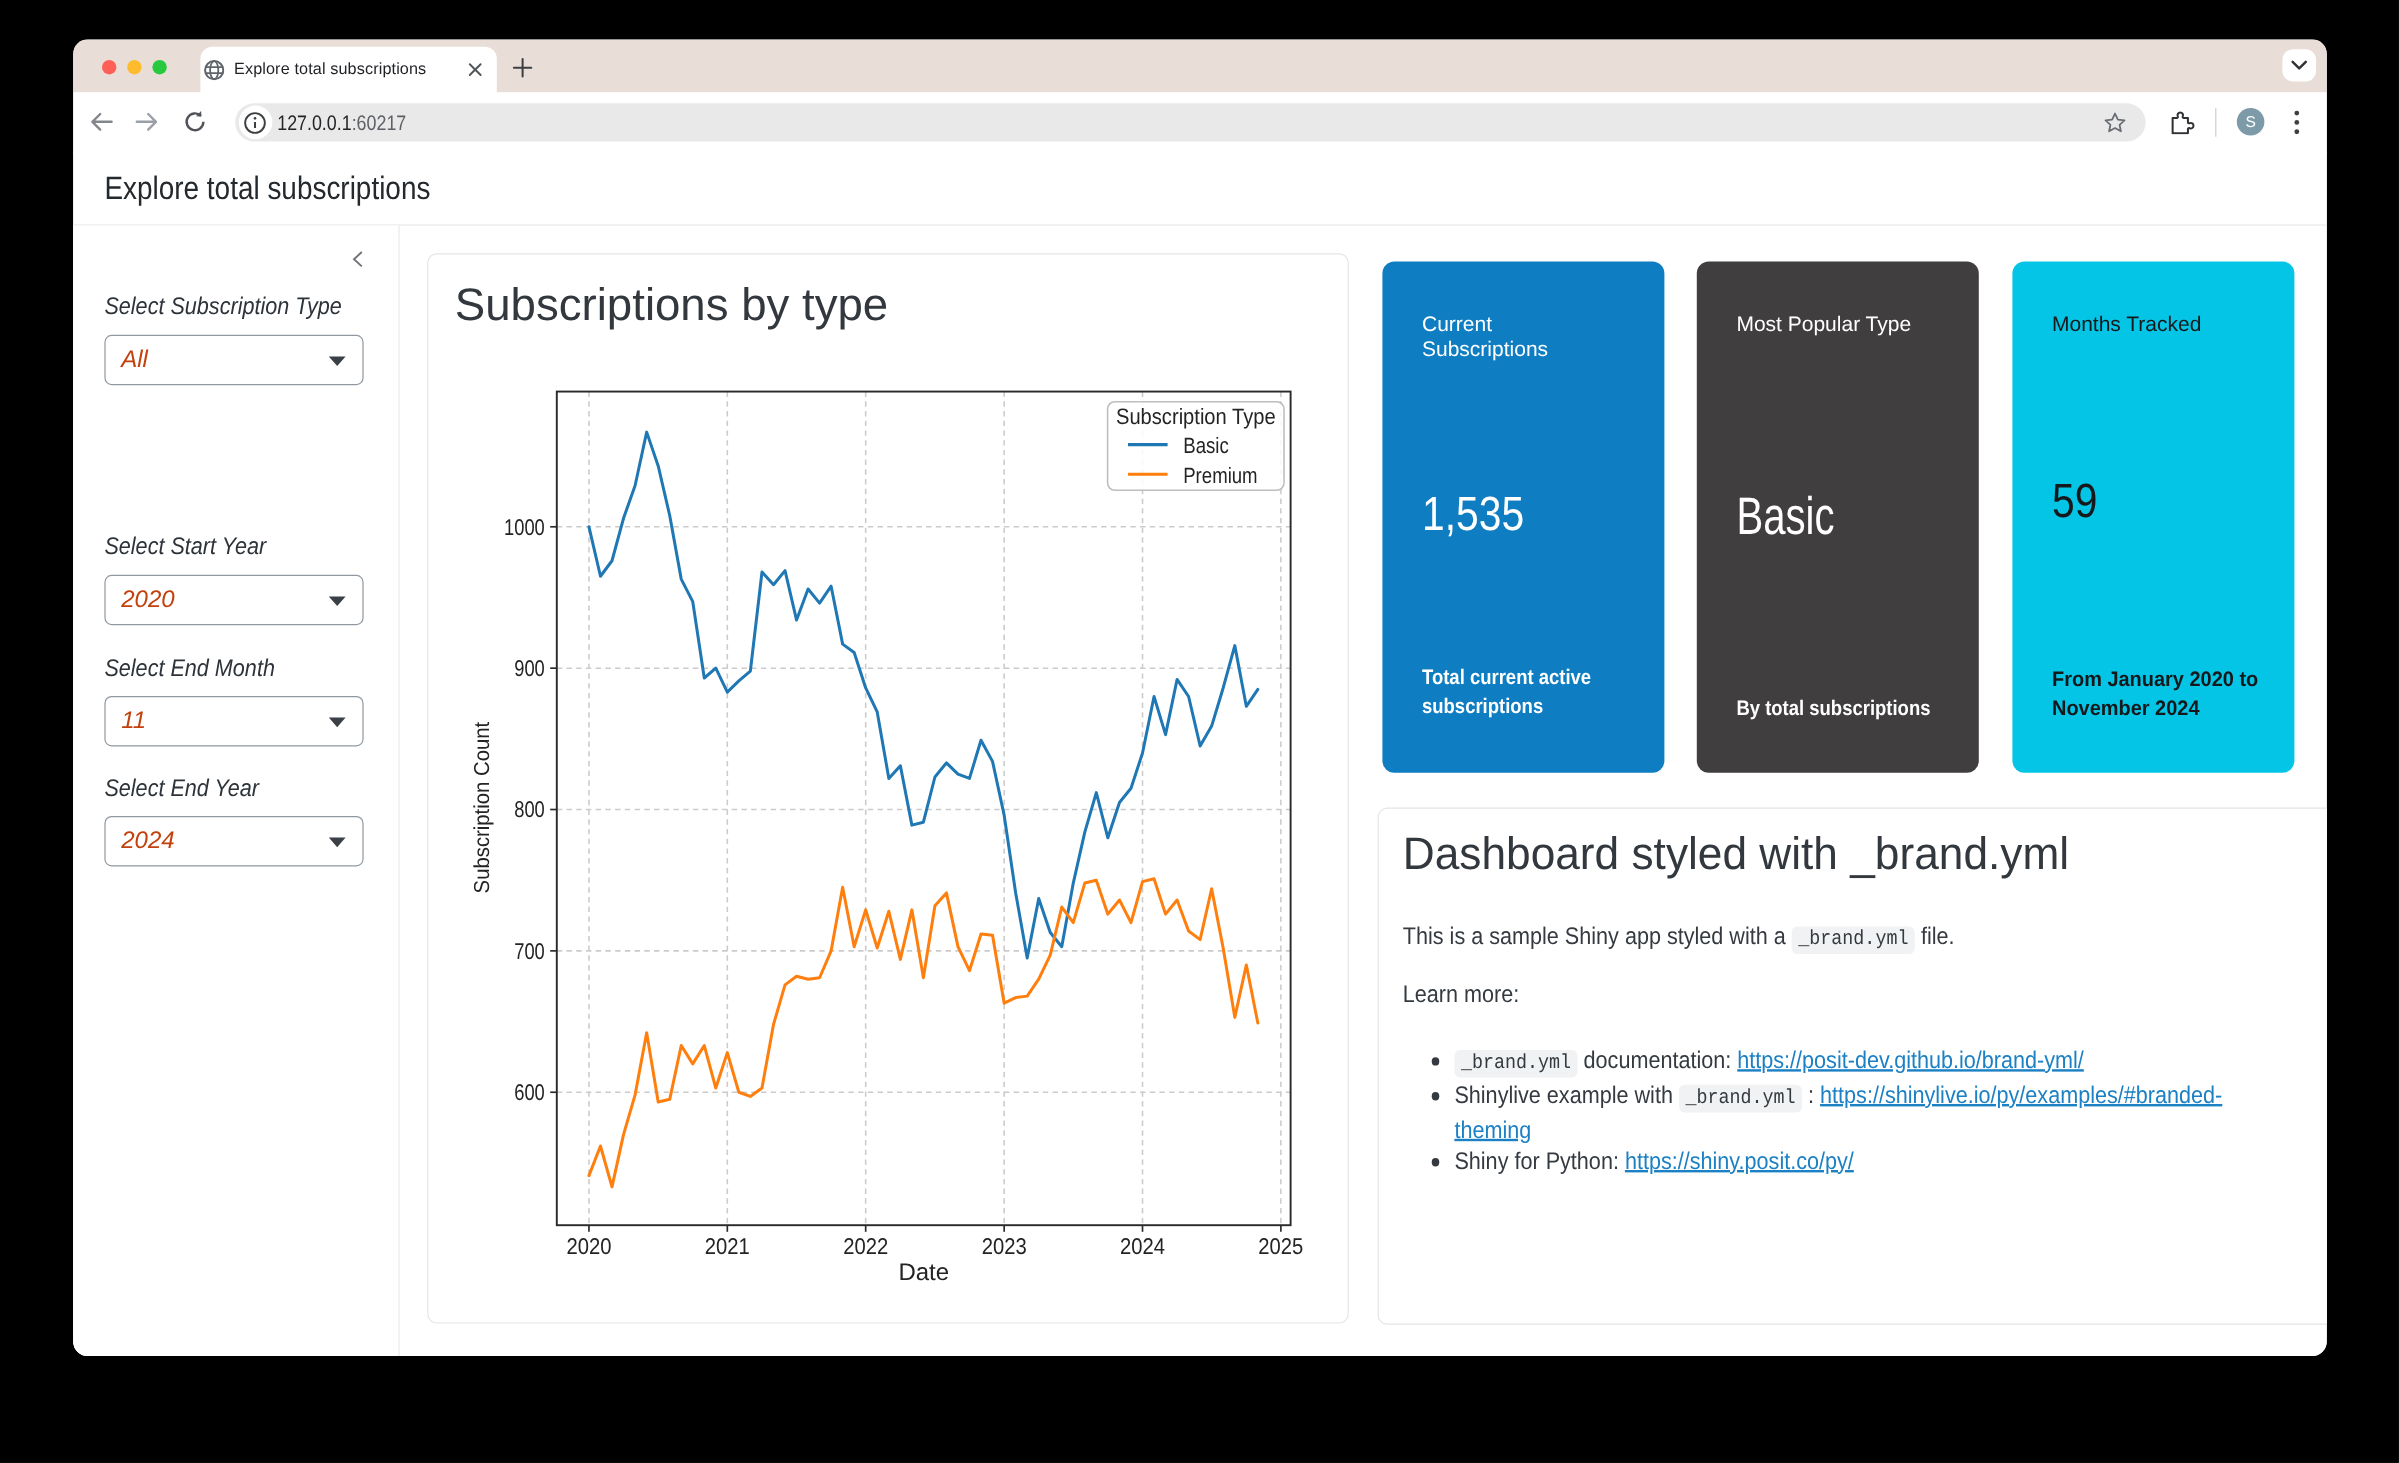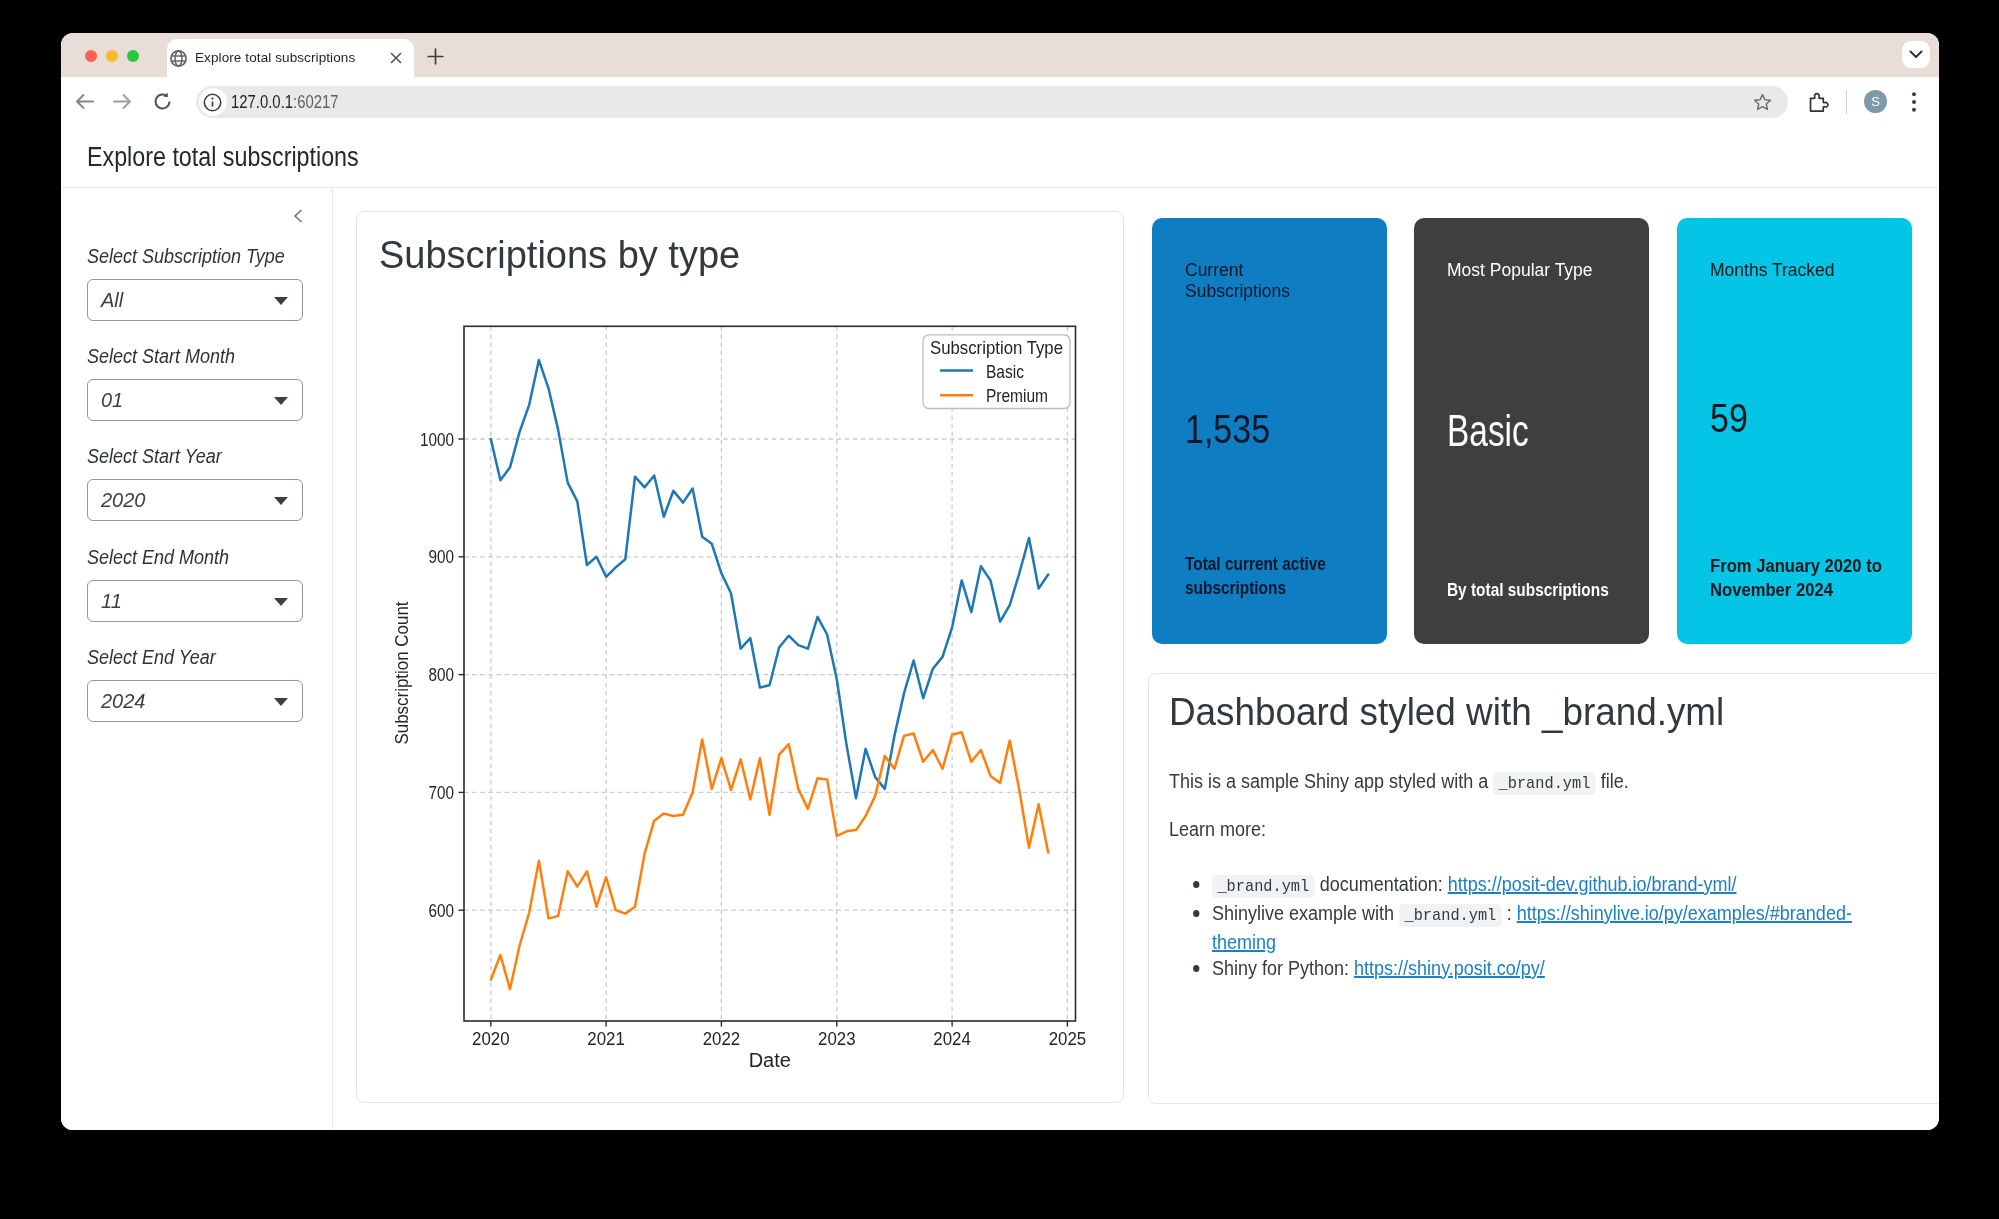--- a/index.html
+++ b/index.html
@@ -12,21 +12,21 @@
   .toolbar { position:absolute; left:0; top:44px; width:100%; height:52px; background:#fff; border-bottom:1px solid #e3e4e6; }
   .urlpill { position:absolute; left:135px; top:9px; width:1592px; height:32px; background:#e9e9e9; border-radius:16px; }
   .urltext { position:absolute; left:35px; top:0; height:32px; line-height:32px; font-size:17.5px; color:#27292d; transform:scaleX(0.85); transform-origin:left; }
   .page { position:absolute; left:0; top:93px; width:1878px; height:1004px; background:#fff; }
   .appheader { position:absolute; left:0; top:0; width:100%; height:62px; border-bottom:1px solid #e7eaec; }
   .appheader .t { position:absolute; left:26px; top:16px; font-size:27px; color:#24292d; transform:scaleX(0.862); transform-origin:left; }
   .sidebar { position:absolute; left:0; top:62px; width:272px; height:942px; border-right:1px solid #e7eaec; background:#fff;font-style:italic; }
   .grp { position:absolute; left:26px; width:218px; }
   .grp label { display:block; font-size:20px; line-height:20px; color:#2d3338; white-space:nowrap; transform:scaleX(0.9); transform-origin:left; }
   .grp .sel { position:relative; margin-top:13px; width:216px; height:42px; border:1px solid #8f98a0; border-radius:6px; background:#fff; }
-  .grp .sel .v { position:absolute; left:13px; top:0; height:40px; line-height:40px; font-size:20px; color:#404040; }
+  .grp .sel .v { position:absolute; left:13px; top:0; height:40px; line-height:40px; font-size:20px; color:#c2410c; }
   .grp .sel .c { position:absolute; right:14px; top:17px; width:0; height:0; border-left:7.5px solid transparent; border-right:7.5px solid transparent; border-top:8px solid #3a4045; }
   .card { position:absolute; background:#fff; border:1px solid #e2e6ea; border-radius:8px; }
   .vbox { position:absolute; top:92px; width:235px; height:426px; border-radius:10px; }
   .vbox .ti { position:absolute; left:33px; top:42px; font-size:17.5px; line-height:21px; font-weight:400; }
   .vbox .val { position:absolute; left:33px; font-size:40px; }
   .vbox .cap { position:absolute; left:33px; font-size:17.5px; line-height:23.5px; font-weight:700; transform:scaleX(0.88); transform-origin:left; }
   .ic { position:absolute; }
   .chip { font-family:"Liberation Mono", monospace; font-size:17px; background:#f1f2f3; color:#343a40; padding:2px 6px; border-radius:5px; }
   .bu { position:relative; margin-bottom:0; }
   .bu::before { content:""; position:absolute; left:-21px; top:10px; width:7px; height:7px; border-radius:50%; background:#343a40; }
@@ -99,27 +99,20 @@
         <div class="t">Explore total subscriptions</div>
       </div>
     <div class="sidebar">
       <svg class="ic" style="left:231px; top:20px;" width="12" height="16" viewBox="0 0 12 16">
         <path d="M9.5 2 L3 8 L9.5 14" fill="none" stroke="#707478" stroke-width="1.6"></path>
       </svg>
       <div class="grp" style="top:58px;">
           <label>Select Subscription Type</label>
         <div class="sel">
             <div class="v">All</div>
-            <div class="c"></div>
-          </div>
-        </div>
-      <div class="grp" style="top:158px;">
-          <label>Select Start Month</label>
-        <div class="sel">
-            <div class="v">01</div>
             <div class="c"></div>
           </div>
         </div>
       <div class="grp" style="top:258px;">
           <label>Select Start Year</label>
         <div class="sel">
             <div class="v">2020</div>
             <div class="c"></div>
           </div>
         </div>
@@ -180,21 +173,21 @@
     <text x="74.0" y="624.7" font-size="19" fill="#242424" text-anchor="end" textLength="25.5" lengthAdjust="spacingAndGlyphs">600</text>
     <text x="389.8" y="774.5" font-size="20" fill="#242424" text-anchor="middle">Date</text>
     <text x="21.5" y="387" font-size="18" fill="#242424" text-anchor="middle" transform="rotate(-90 21.5 381)" textLength="143" lengthAdjust="spacingAndGlyphs">Subscription Count</text>
     <rect x="543" y="42.8" width="147" height="73.7" rx="6" fill="#ffffff" fill-opacity="0.85" stroke="#bdbdbd" stroke-width="1.3"></rect>
     <text x="616.5" y="61.5" font-size="18.5" fill="#242424" text-anchor="middle" textLength="133" lengthAdjust="spacingAndGlyphs">Subscription Type</text>
     <line x1="560" y1="78.5" x2="593" y2="78.5" stroke="#1f77b4" stroke-width="2.6"></line>
     <text x="606" y="85.5" font-size="18.5" fill="#242424" textLength="38" lengthAdjust="spacingAndGlyphs">Basic</text>
     <line x1="560" y1="103.2" x2="593" y2="103.2" stroke="#ff7f0e" stroke-width="2.6"></line>
     <text x="606" y="110.2" font-size="18.5" fill="#242424" textLength="62" lengthAdjust="spacingAndGlyphs">Premium</text>
     </svg>
-    <div class="vbox" style="left:1091px; background:#0e7dc2; color:#0f172a;">
+    <div class="vbox" style="left:1091px; background:#0e7dc2; color:#ffffff;">
       <div class="ti">Current<br>Subscriptions</div>
       <div class="val" style="top:189px; transform:scaleX(0.85); transform-origin:left;">1,535</div>
       <div class="cap" style="top:335px;">Total current active<br>subscriptions</div>
     </div>
     <div class="vbox" style="left:1353px; background:#403e3e; color:#fff;">
       <div class="ti">Most Popular Type</div>
       <div class="val" style="top:188px; font-size:44px; transform:scaleX(0.76); transform-origin:left;">Basic</div>
       <div class="cap" style="top:361px;">By total subscriptions</div>
     </div>
     <div class="vbox" style="left:1616px; background:#04c5e6; color:#15191c;">

